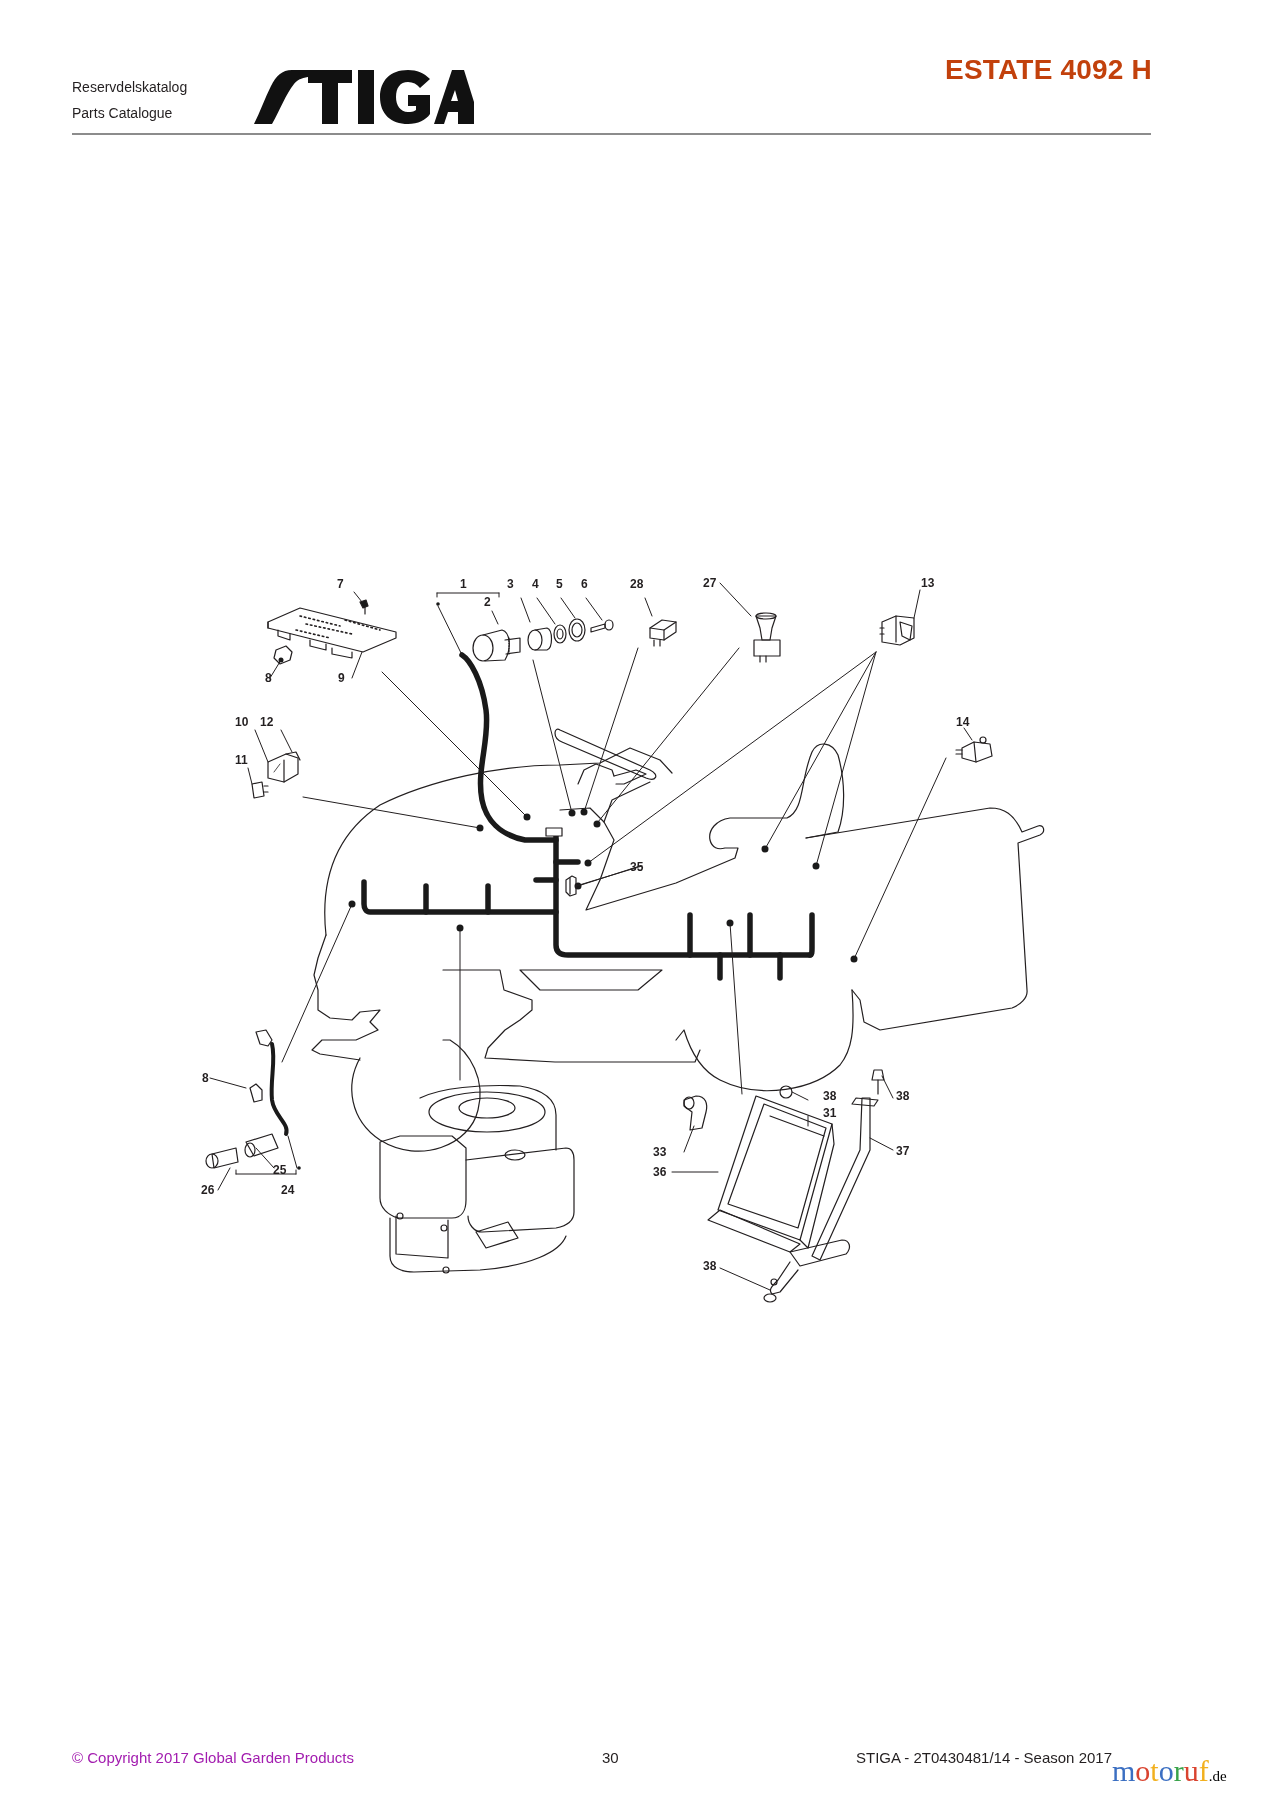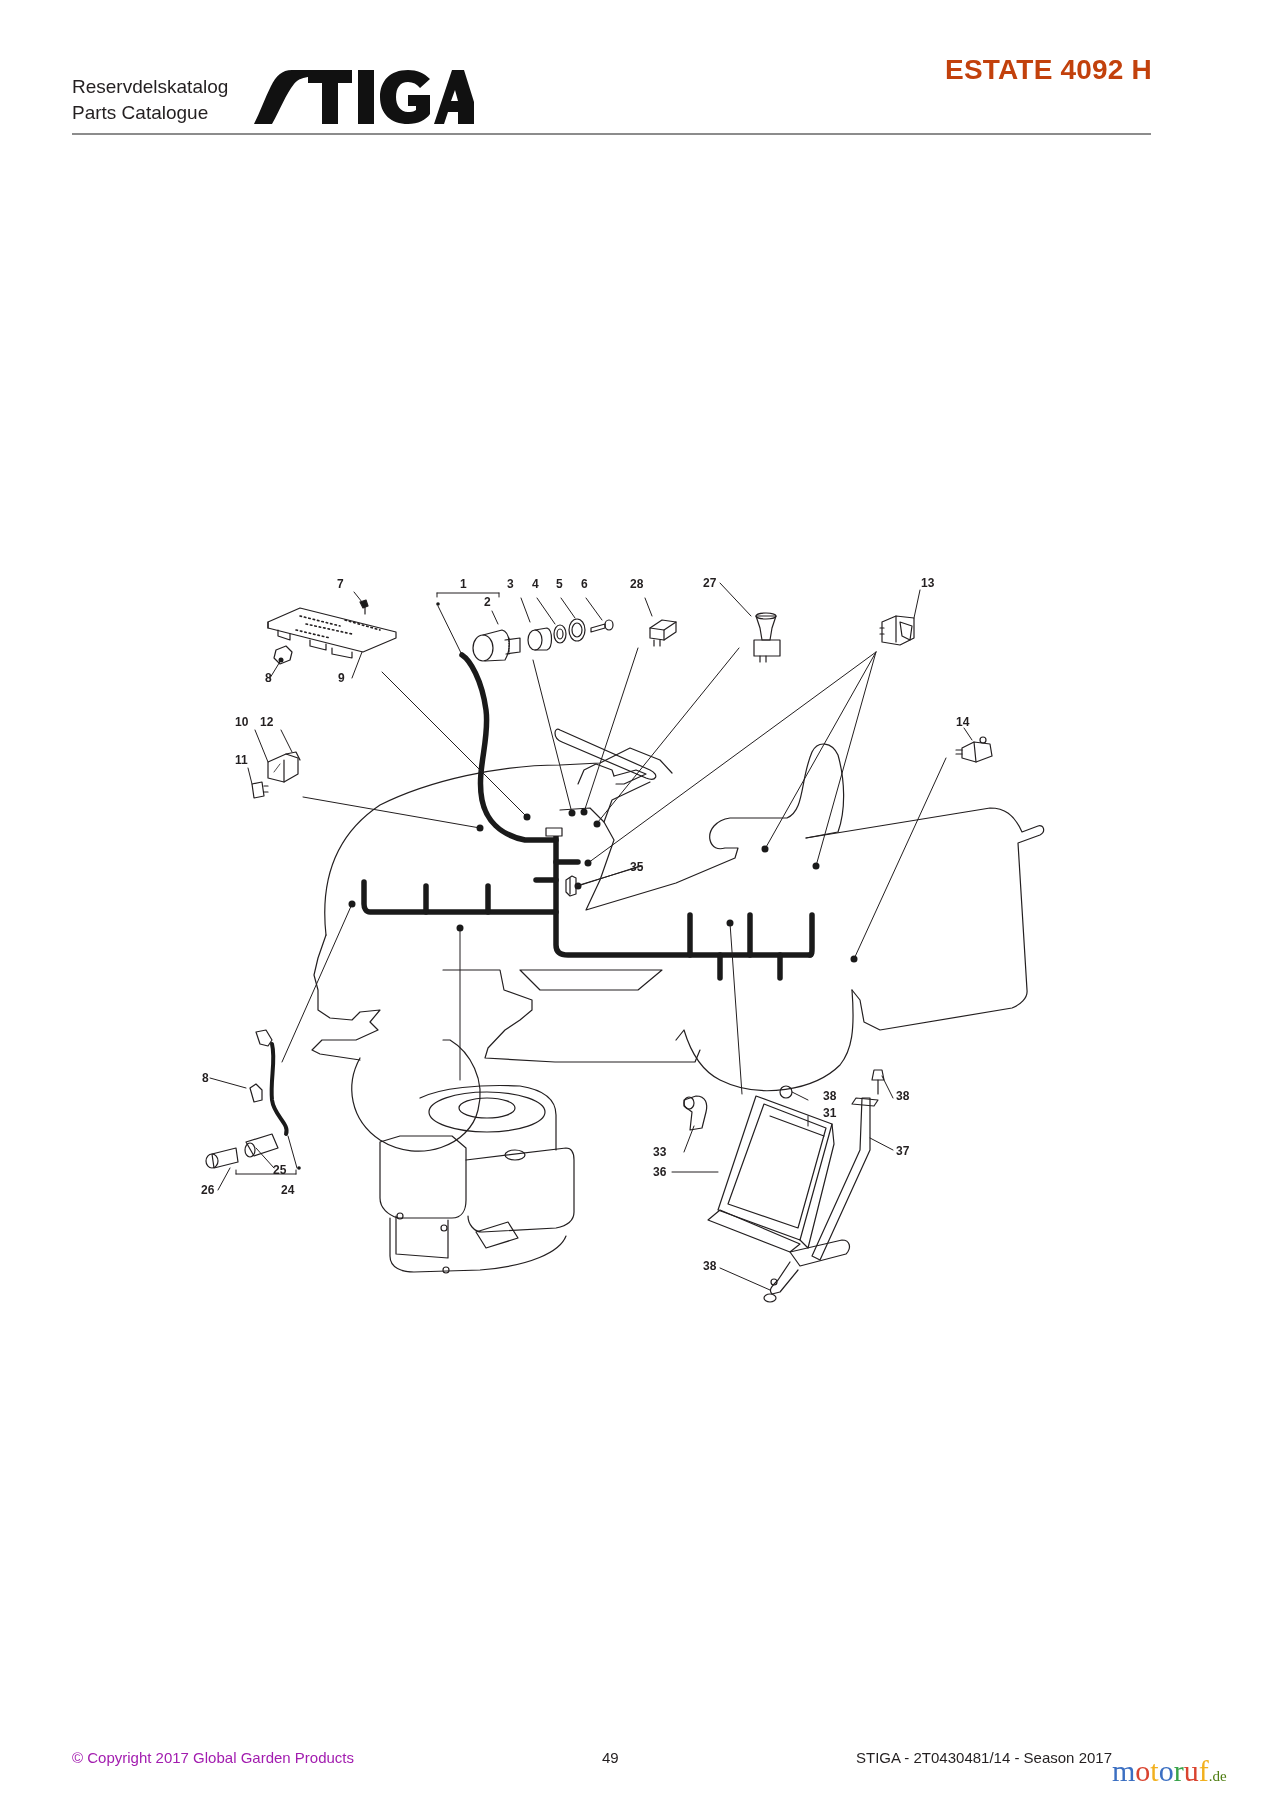--- a/index.html
+++ b/index.html
@@ -1,29 +1,29 @@
 <!DOCTYPE html>
 <html><head>
 <meta charset="utf-8">
 <style>
   html, body { margin: 0; padding: 0; background: #ffffff; }
   body { width: 1272px; height: 1800px; position: relative; overflow: hidden;
          font-family: "Liberation Sans", sans-serif; color: #231f20; }
-  .header-sub { position: absolute; left: 72px; top: 74px; font-size: 19px; line-height: 26px; color: #231f20; }
+  .header-sub { position: absolute; left: 72px; top: 74px; font-size: 14px; line-height: 26px; color: #231f20; }
   .header-sub div { white-space: nowrap; }
   .logo { position: absolute; left: 252px; top: 70px; width: 222px; height: 56px; }
   .model-title { position: absolute; right: 120px; top: 54px; font-size: 28px; font-weight: bold; color: #c2410c; letter-spacing: 0.2px; }
   .header-rule { position: absolute; left: 72px; top: 133px; width: 1079px; height: 2px; background: #8c8c8c; }
   .diagram { position: absolute; left: 0; top: 0; width: 1272px; height: 1800px; }
   .callout { font-family: "Liberation Sans", sans-serif; font-weight: bold; font-size: 12px; fill: #231f20; }
   .footer-left { position: absolute; left: 72px; top: 1749px; font-size: 15px; color: #a21caf; }
   .footer-page { position: absolute; left: 602px; top: 1749px; font-size: 15px; color: #231f20; }
   .footer-right { position: absolute; left: 856px; top: 1749px; font-size: 15px; color: #231f20; white-space: nowrap; }
   .watermark { position: absolute; left: 1112px; top: 1756px; font-family: "Liberation Serif", serif; font-size: 30px; line-height: 30px; white-space: nowrap; }
-  .watermark .tld { font-size: 15px; color: #4d7c0f; }
+  .watermark .tld { font-size: 15px; color: #000000; }
 </style>
 </head>
 <body>
 
 <div class="header-sub">
   <div>Reservdelskatalog</div>
   <div>Parts Catalogue</div>
 </div>
 
 <svg class="logo" viewBox="0 0 222 56">
@@ -329,18 +329,18 @@
     <text class="callout" x="703" y="1270">38</text>
   </g>
 
   <g fill="#1a1a1a" stroke="none">
     <circle cx="438" cy="604" r="1.8"></circle>
     <circle cx="299" cy="1168" r="1.8"></circle>
   </g>
 </svg>
 
 <div class="footer-left">© Copyright 2017 Global Garden Products</div>
-<div class="footer-page">49</div>
+<div class="footer-page">30</div>
 <div class="footer-right">STIGA - 2T0430481/14 - Season 2017</div>
 
 <div class="watermark">
   <span style="color:#3b6fc2">m</span><span style="color:#d9432f">o</span><span style="color:#f2b01e">t</span><span style="color:#3b6fc2">o</span><span style="color:#3aa34a">r</span><span style="color:#d9432f">u</span><span style="color:#f2b01e">f</span><span class="tld">.de</span>
 </div>
 
 </body></html>

